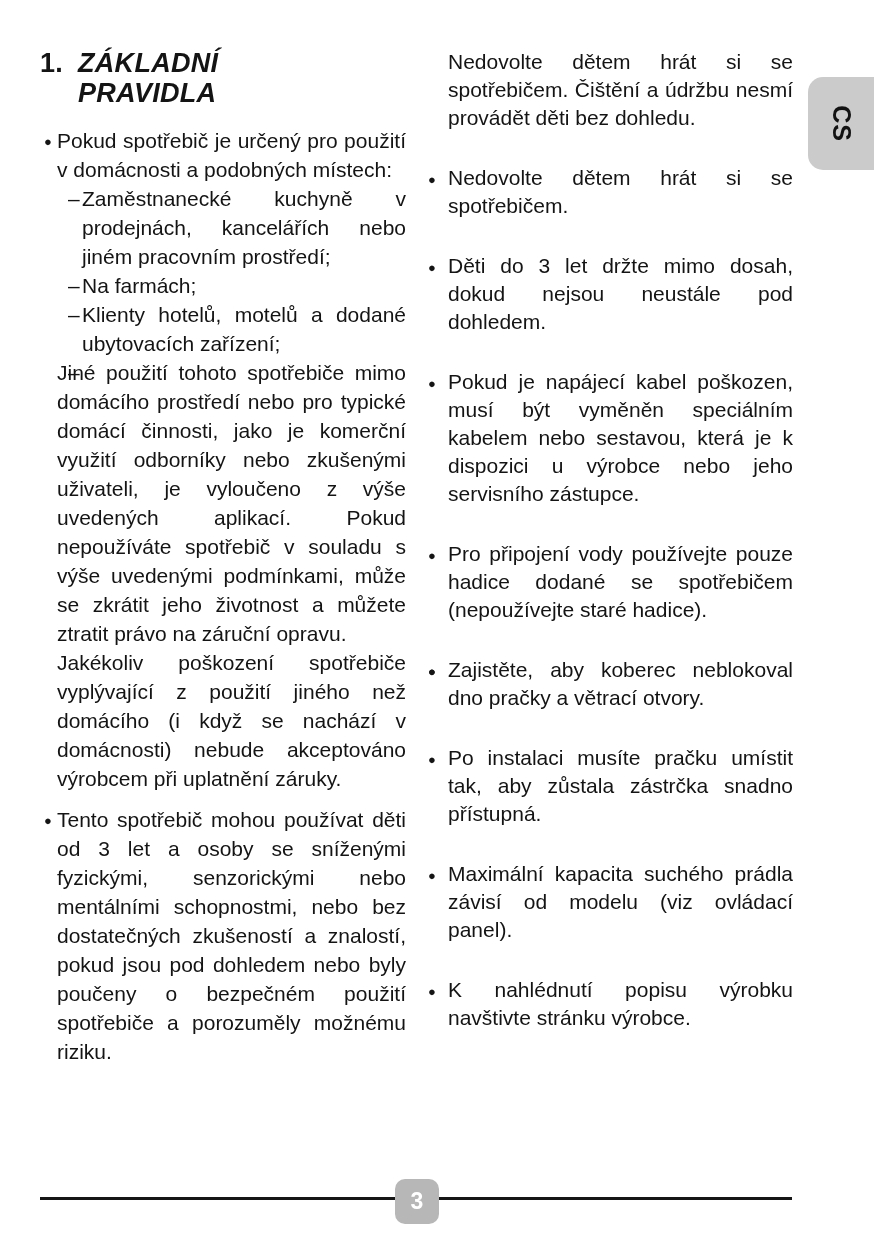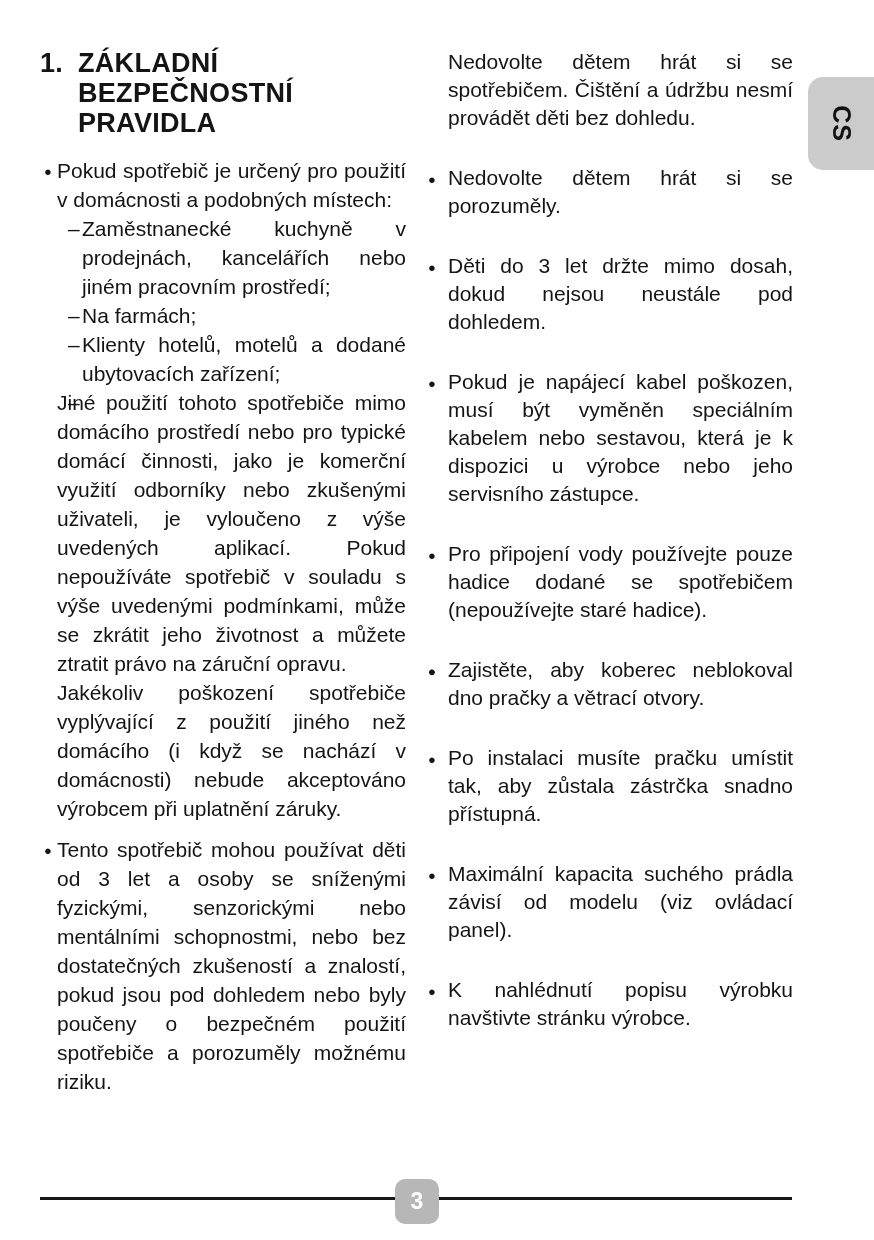--- a/index.html
+++ b/index.html
@@ -38,21 +38,21 @@
   .heading {
     display: flex;
     font-weight: bold;
     font-size: 27px;
     line-height: 30px;
     margin: 0 0 18px 0;
     letter-spacing: 0.3px;
     text-align: left;
   }
   .h-num { width: 38px; padding-left: 4px; flex: 0 0 auto; }
-  .h-text div { white-space: nowrap; }
+  .h-text div { white-space: nowrap; font-style: italic; }
 
   .para {
     margin: 0;
     font-size: 21px;
     text-align: justify;
     position: relative;
   }
   .col-left  .para { line-height: 29px; padding-left: 21px; }
   .col-left  .para.sub { padding-left: 46px; }
   .col-left  .para.bullet2 { margin-top: 12px; }
@@ -126,21 +126,20 @@
 <div class="page">
 
   <main class="columns">
 
     <section class="col col-left">
 
       <header class="heading">
         <span class="h-num">1.</span>
         <div class="h-text">
           <div>ZÁKLADNÍ</div>
-          <div>BEZPEČNOSTNÍ</div>
           <div>PRAVIDLA</div>
         </div>
       </header>
 
       <p class="para bullet">
         <span class="marker-bullet">●</span>
         <span>Pokud spotřebič je určený pro použití v domácnosti a podobných místech:</span>
       </p>
 
       <p class="para sub">
@@ -168,21 +167,21 @@
       </p>
 
     </section>
 
     <section class="col col-right">
 
       <p class="para cont">Nedovolte dětem hrát si se spotřebičem. Čištění a údržbu nesmí provádět děti bez dohledu.</p>
 
       <p class="para bullet">
         <span class="marker-bullet">●</span>
-        <span>Nedovolte dětem hrát si se porozuměly.</span>
+        <span>Nedovolte dětem hrát si se spotřebičem.</span>
       </p>
       <p class="para bullet">
         <span class="marker-bullet">●</span>
         <span>Děti do 3 let držte mimo dosah, dokud nejsou neustále pod dohledem.</span>
       </p>
       <p class="para bullet">
         <span class="marker-bullet">●</span>
         <span>Pokud je napájecí kabel poškozen, musí být vyměněn speciálním kabelem nebo sestavou, která je k dispozici u výrobce nebo jeho servisního zástupce.</span>
       </p>
       <p class="para bullet">

